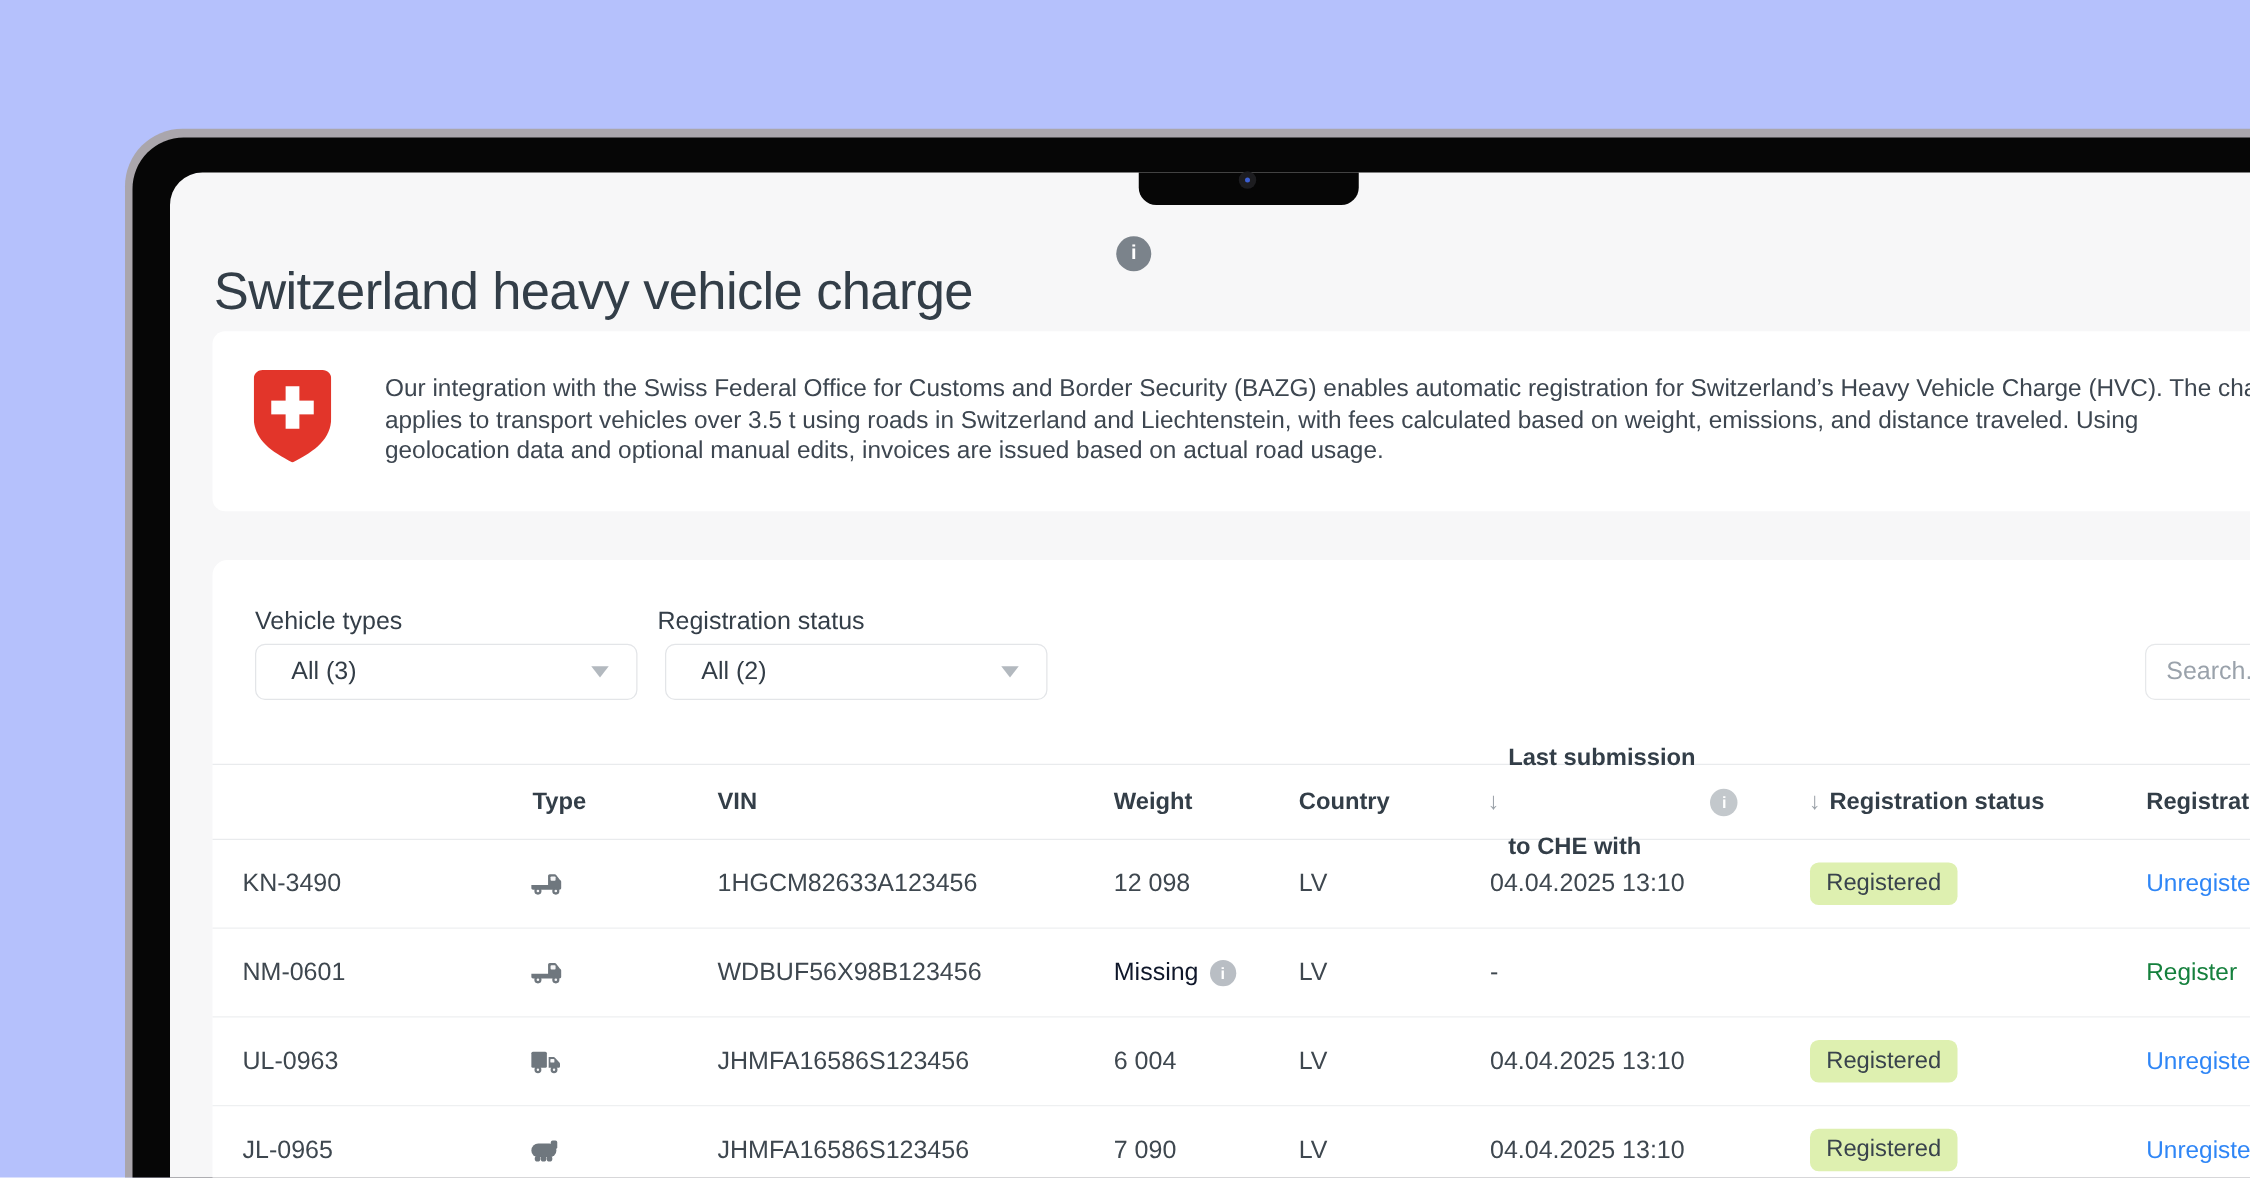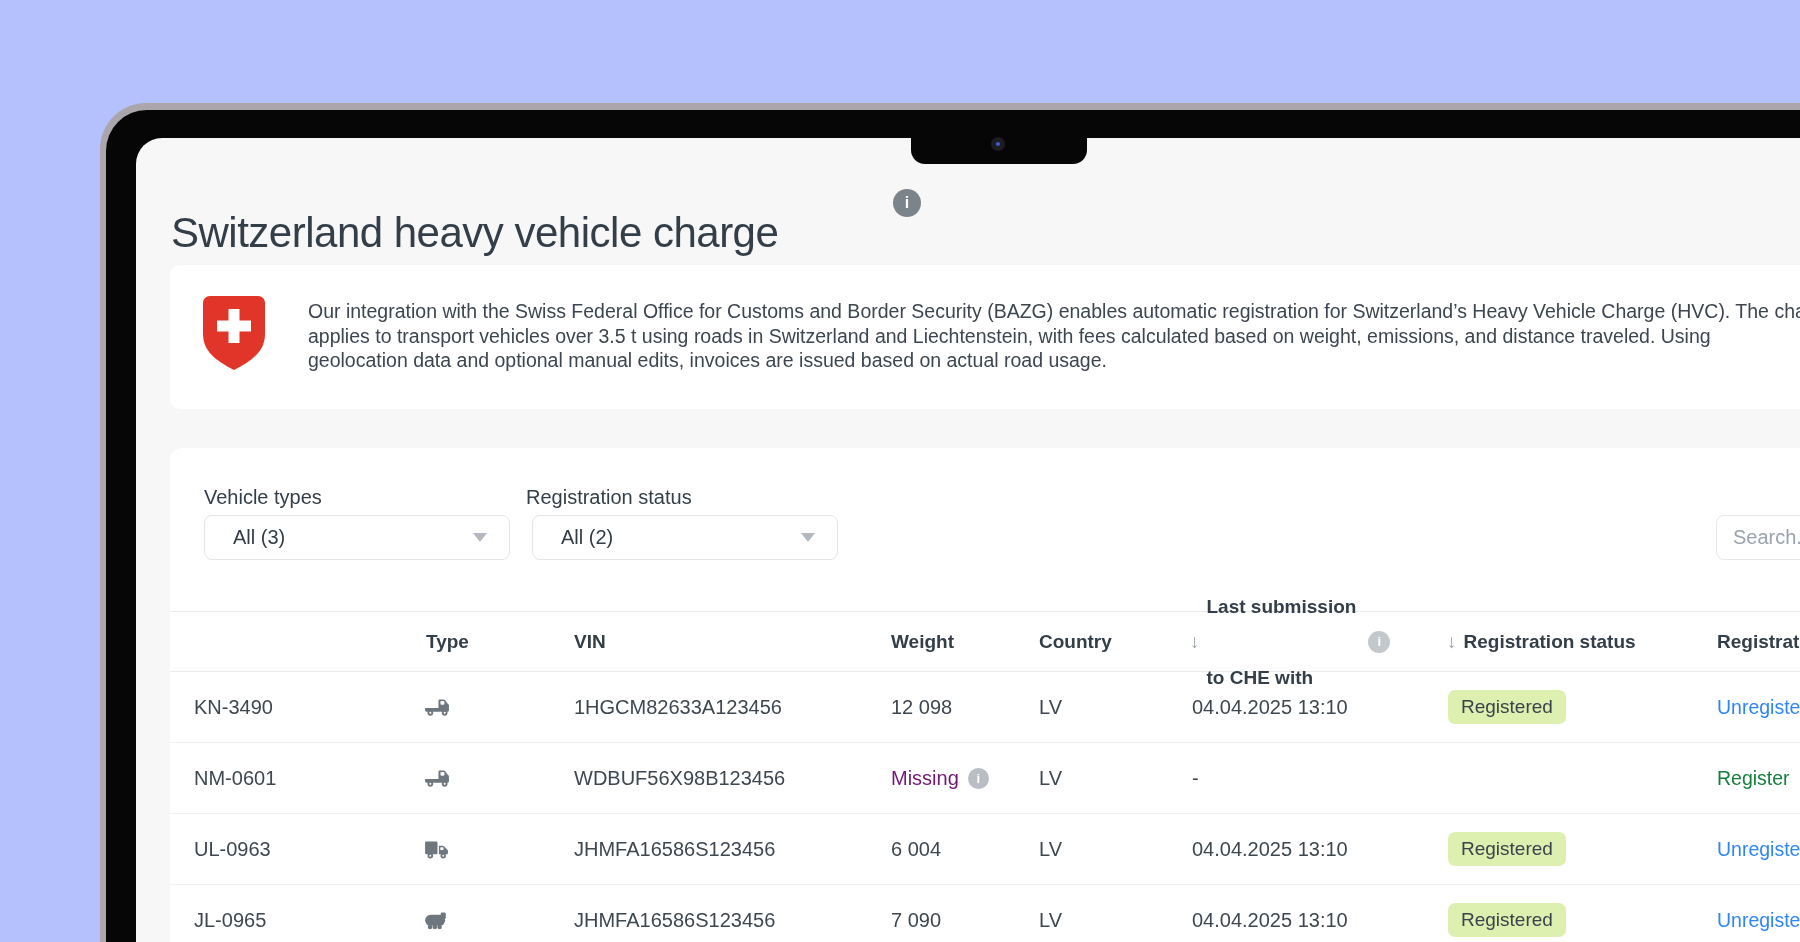--- a/index.html
+++ b/index.html
@@ -70,21 +70,21 @@
   .two-line { display:flex; flex-direction:column; line-height:23px;gap:48px; }
   .head-info { width:22px; height:22px; background:#c3c8cc; font-size:13px; margin-left:12px; }
 
   .tbody { position:absolute; left:0; right:0; top:224px; }
   .row { position:relative; height:70px; border-bottom:1px solid #eef0f1; }
   .cell { position:absolute; top:0; height:100%; display:flex; align-items:center;
     font-size:20px; color:#3e474f; white-space:nowrap; }
   .c-plate { left:24px; } .c-type { left:254px; } .c-vin { left:404px; }
   .c-weight { left:721px; gap:9px; } .c-country { left:869px; }
   .c-date { left:1022px; } .c-status { left:1278px; } .c-action { left:1547px; }
-  .c-weight.missing span[data-name="weight-value"] { color:#701a75; }
+  .c-weight.missing span[data-name="weight-value"] { color:#0f172a; }
   .mini-info { width:21px; height:21px; background:#b9bec4; font-size:13px; }
   .badge { display:inline-block; font-size:19px; color:#39434c; border-radius:7px;
     padding:7px 13px; line-height:20px; }
   .badge.green { background:#def0b0; }
   .badge.gray  { background:#e9e9eb; }
   .c-action { font-size:19.5px; cursor:pointer; }
   .c-action.link { color:#2f86f6; }
   .c-action.disabled { color:#15803d; cursor:default; }
   .truck-icon { display:block; }
 </style>

